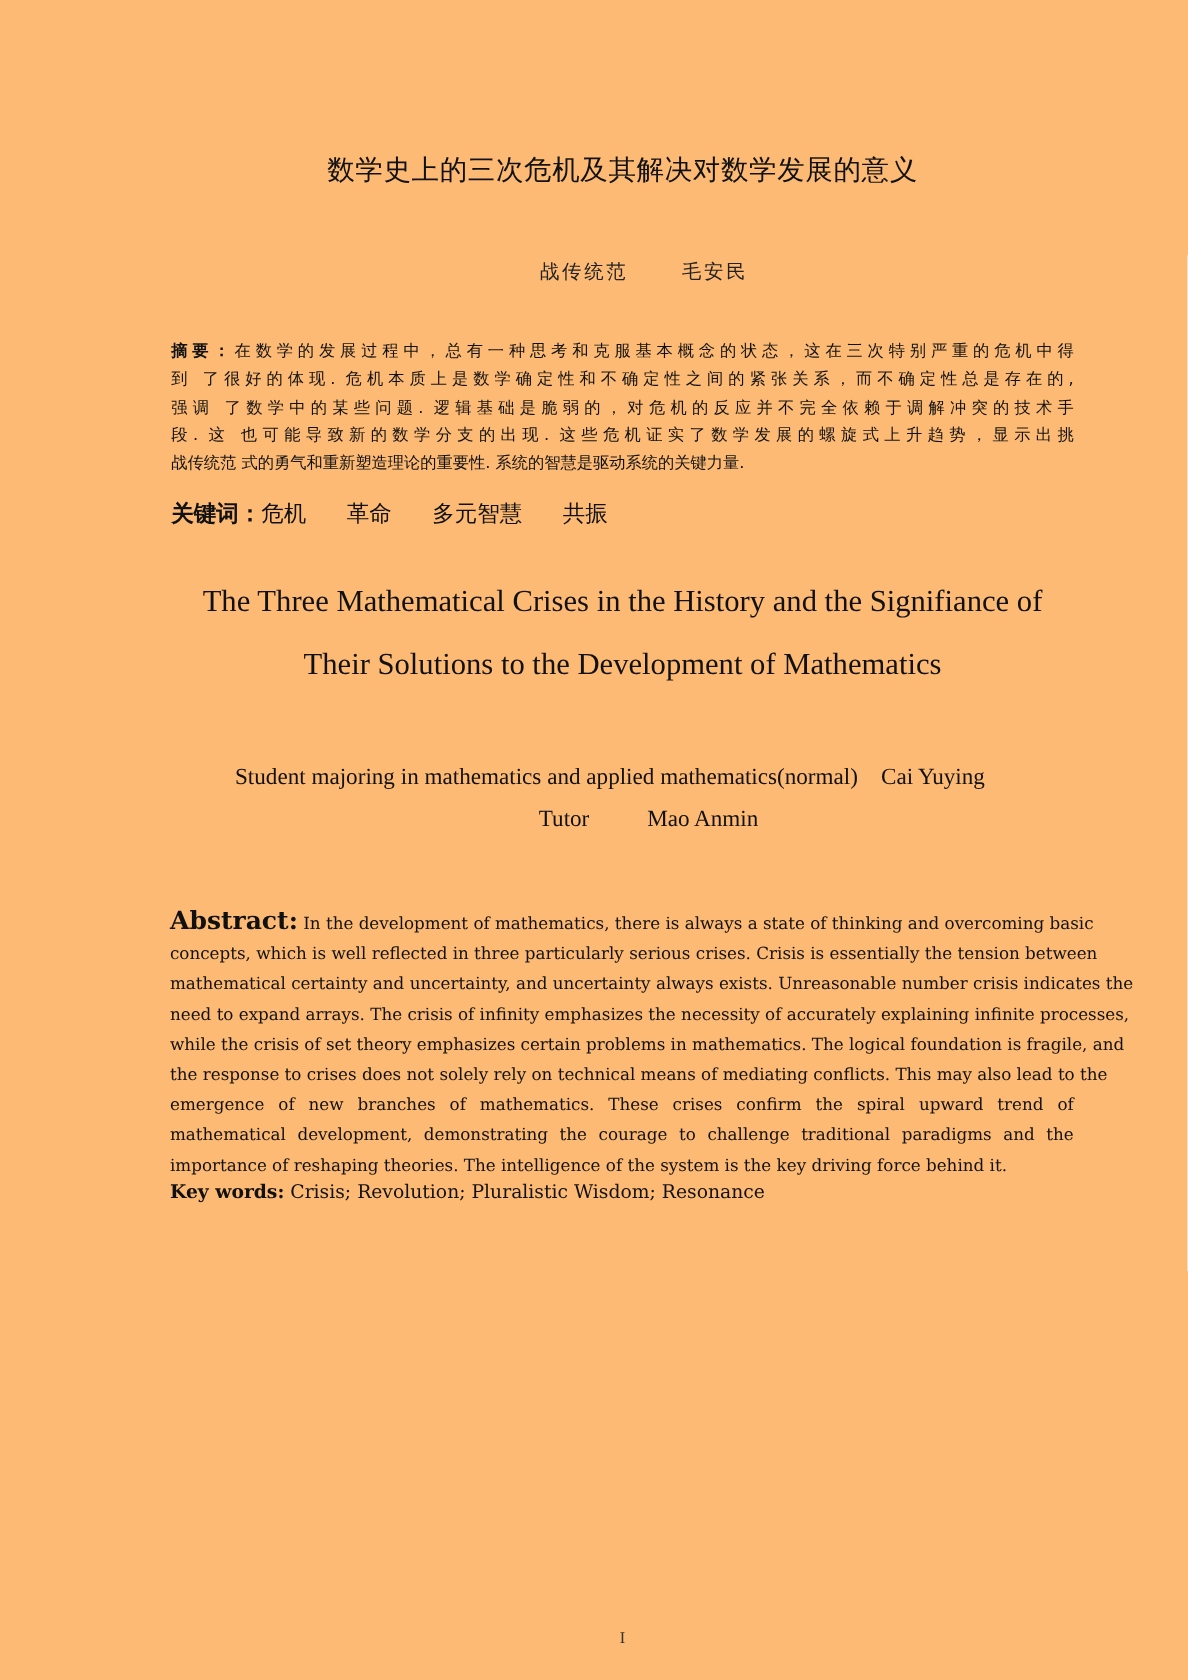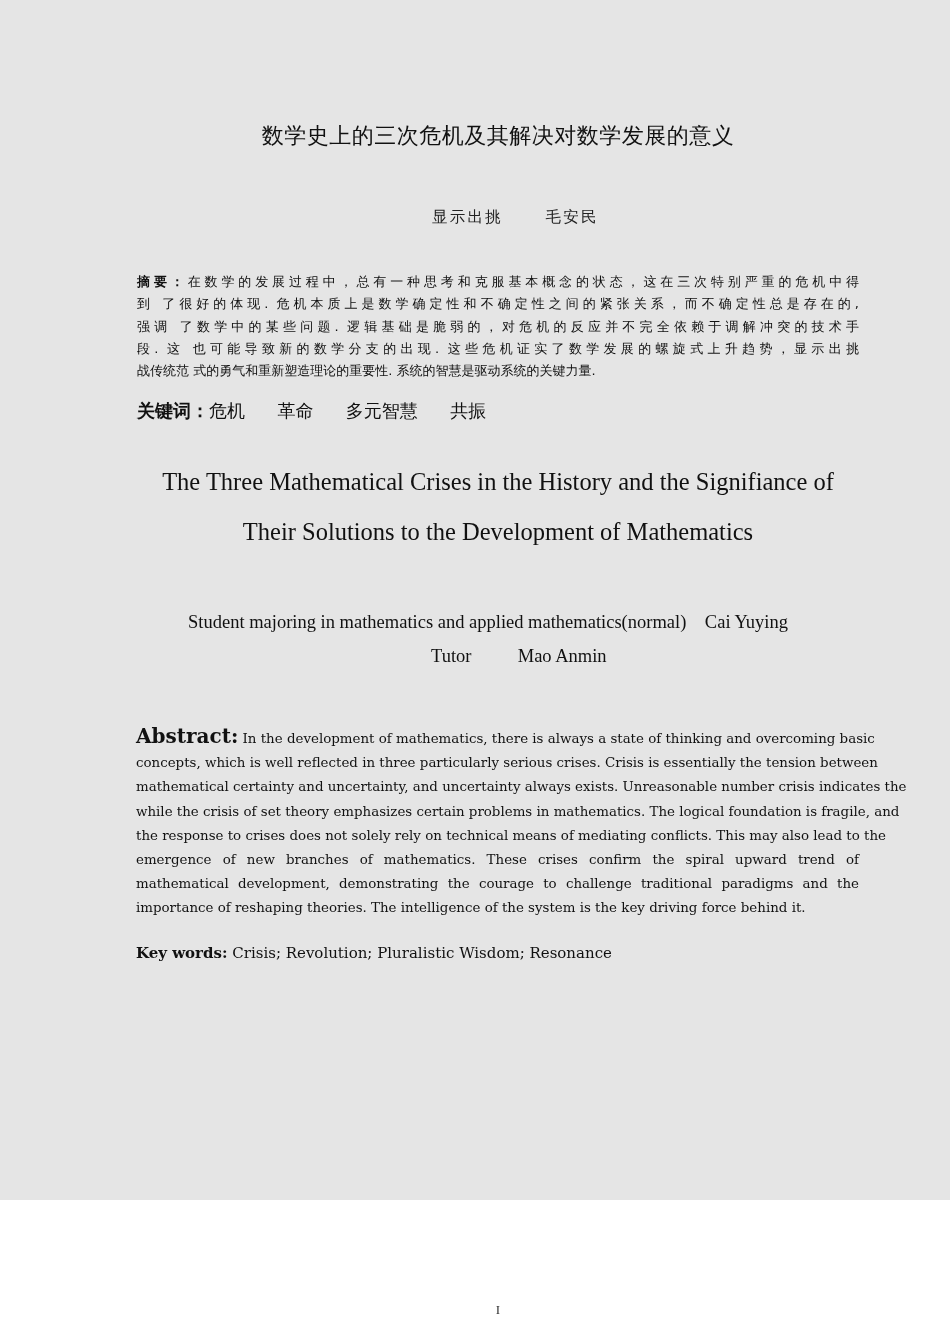--- a/index.html
+++ b/index.html
@@ -1,17 +1,17 @@
 <!DOCTYPE html>
 <html><head>
   <meta charset="utf-8">
   <style>
     html, body { margin: 0; padding: 0; background: #ffffff; }
     body { width: 950px; height: 1344px; position: relative; overflow: hidden; color: #111; }
-    .page { position: absolute; left: 0; top: 0; width: 950px; height: 1200px; background: #e5e5e5; }
+    .page { position: absolute; left: 0; top: 0; width: 950px; height: 1344px; background: #fdba74; }
     .cn-title {
       position: absolute; left: 0; top: 121px; width: 996px; text-align: center;
       font-family: "DejaVu Sans", sans-serif; font-size: 22px; letter-spacing: 0.5px; color: #111;
     }
     .cn-author {
       position: absolute; left: 328px; top: 173px; font-family: "DejaVu Sans", sans-serif;
       font-size: 15.5px; letter-spacing: 2.2px; color: #222; white-space: pre;
     }
     .cn-tutor {
       position: absolute; left: 432px; top: 207px; font-family: "DejaVu Sans", sans-serif;
@@ -58,21 +58,21 @@
       position: absolute; left: 0; top: 1302px; width: 996px; text-align: center;
       font-family: "Liberation Serif", serif; font-size: 13px; color: #333;
     }
   </style>
 </head>
 <body>
 
 <div class="page">
 
   <div class="cn-title">数学史上的三次危机及其解决对数学发展的意义</div>
-  <div class="cn-tutor">显示出挑      毛安民</div>
+  <div class="cn-tutor">战传统范      毛安民</div>
 
   <div class="cn-abstract">
     <span class="line"><span class="cn-label">摘要：</span><span>在数学的发展过程中，总有一种思考和克服基本概念的状态，这在三次特别严重的危机中得</span></span>
     <span class="line">到 了很好的体现. 危机本质上是数学确定性和不确定性之间的紧张关系，而不确定性总是存在的,</span>
     <span class="line">强调 了数学中的某些问题. 逻辑基础是脆弱的，对危机的反应并不完全依赖于调解冲突的技术手</span>
     <span class="line">段. 这 也可能导致新的数学分支的出现. 这些危机证实了数学发展的螺旋式上升趋势，显示出挑</span>
     <span class="line last">战传统范 式的勇气和重新塑造理论的重要性. 系统的智慧是驱动系统的关键力量.</span>
   </div>
 
   <div class="cn-keywords"><span class="cn-label">关键词：</span><span>危机   革命   多元智慧   共振</span></div>
@@ -80,20 +80,21 @@
   <div class="en-title l1">The Three Mathematical Crises in the History and the  Signifiance of</div>
   <div class="en-title l2">Their Solutions to the Development of Mathematics</div>
 
   <div class="en-author">Student majoring in mathematics and applied mathematics(normal)    Cai Yuying</div>
   <div class="en-tutor">Tutor          Mao Anmin</div>
 
   <div class="en-abstract">
     <span class="line"><span class="en-label">Abstract:</span> <span>In the development of mathematics, there is always a state of thinking and overcoming basic</span></span>
     <span class="line">concepts, which is well reflected in three particularly serious crises. Crisis is essentially the tension between</span>
     <span class="line">mathematical certainty and uncertainty, and uncertainty always exists. Unreasonable number crisis indicates the</span>
+    <span class="line">need to expand arrays. The crisis of infinity emphasizes the necessity of accurately explaining infinite processes,</span>
     <span class="line">while the crisis of set theory emphasizes certain problems in mathematics. The logical foundation is fragile, and</span>
     <span class="line">the response to crises does not solely rely on technical means of mediating conflicts. This may also lead to the</span>
     <span class="line">emergence of new branches  of  mathematics.  These  crises  confirm  the  spiral  upward  trend  of</span>
     <span class="line">mathematical  development, demonstrating the courage to challenge traditional paradigms and the</span>
     <span class="line last">importance of reshaping theories. The intelligence of the system is the key driving force behind it.</span>
   </div>
 
   <div class="en-keywords"><span class="en-label">Key words:</span><span> Crisis; Revolution; Pluralistic Wisdom; Resonance</span></div>
 
   <div class="page-number">I</div>

